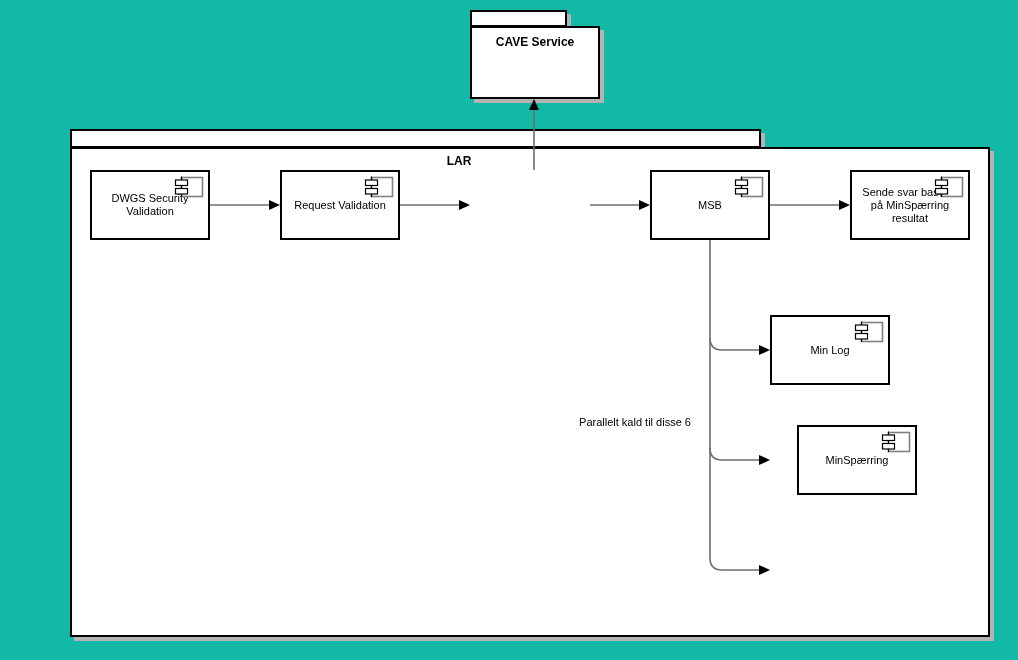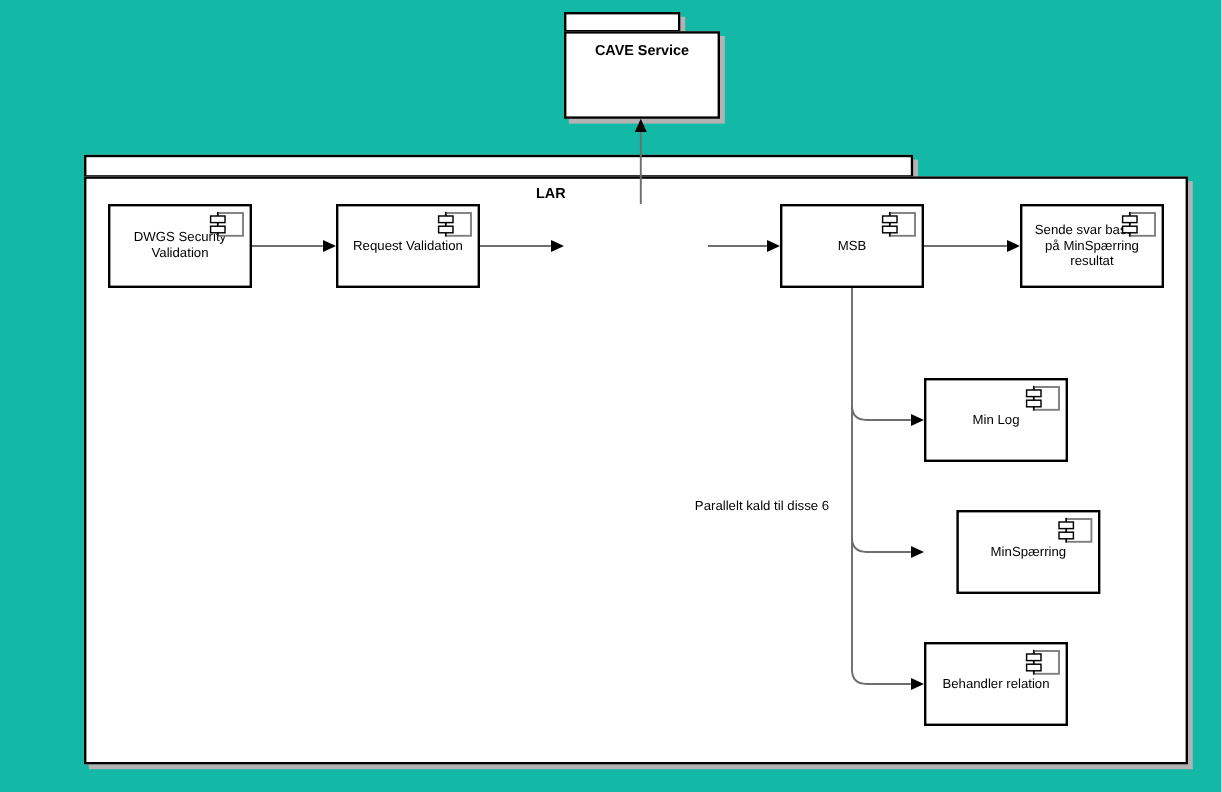--- a/index.html
+++ b/index.html
@@ -143,29 +143,20 @@
   <div class="comp-box" style="left:770px; top:425px;margin-left:27px;">
     <span class="comp-label">MinSpærring</span>
     <svg class="comp-icon" viewBox="0 0 32 22">
       <rect x="9.5" y="1.5" width="21" height="19" fill="#ffffff" stroke="#808080" stroke-width="1.6"></rect>
       <line x1="9.5" y1="0.5" x2="9.5" y2="21" stroke="#000000" stroke-width="1.2"></line>
       <rect x="3.5" y="4" width="12" height="5.5" fill="#ffffff" stroke="#000000" stroke-width="1.2"></rect>
       <rect x="3.5" y="12.5" width="12" height="5.5" fill="#ffffff" stroke="#000000" stroke-width="1.2"></rect>
     </svg>
   </div>
 
-  <div class="comp-box" style="left:770px; top:535px;">
-    <span class="comp-label">Behandler relation</span>
-    <svg class="comp-icon" viewBox="0 0 32 22">
-      <rect x="9.5" y="1.5" width="21" height="19" fill="#ffffff" stroke="#808080" stroke-width="1.6"></rect>
-      <line x1="9.5" y1="0.5" x2="9.5" y2="21" stroke="#000000" stroke-width="1.2"></line>
-      <rect x="3.5" y="4" width="12" height="5.5" fill="#ffffff" stroke="#000000" stroke-width="1.2"></rect>
-      <rect x="3.5" y="12.5" width="12" height="5.5" fill="#ffffff" stroke="#000000" stroke-width="1.2"></rect>
-    </svg>
-  </div>
 
   <div class="note-text" style="left:565px; top:416px; width:140px;">Parallelt kald til disse 6</div>
 
   <svg id="connector-layer" viewBox="0 0 1018 660" xmlns="http://www.w3.org/2000/svg">
     <defs>
       <marker id="arrowhead" markerWidth="12" markerHeight="10" refX="0" refY="5" orient="auto" markerUnits="userSpaceOnUse">
         <path d="M0,0 L11,5 L0,10 z" fill="#000000"></path>
       </marker>
     </defs>
     <g stroke="#6e6e6e" stroke-width="1.6" fill="none">

